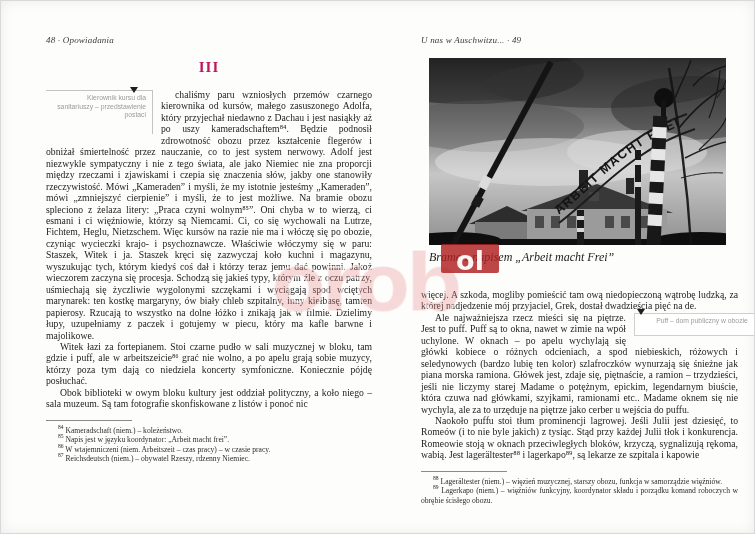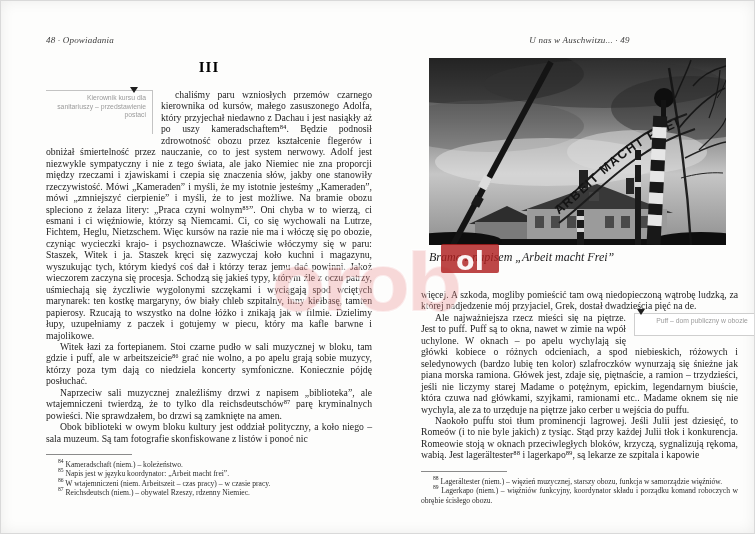--- a/index.html
+++ b/index.html
@@ -3,22 +3,22 @@
 <meta charset="utf-8">
 <style>
   html,body{margin:0;padding:0;}
   body{width:755px;height:534px;background:#e9e9e9;font-family:"Liberation Serif","DejaVu Serif",serif;}
   .scan{position:relative;width:753px;height:532px;background:#fdfdfc;border:1px solid #d9d9d9;
         box-shadow:inset 0 0 14px rgba(0,0,0,0.07);overflow:hidden;}
   .page{position:absolute;top:20px;margin-top:14px;}
   .page-left{left:45px;width:326px;}
   .page-right{left:420px;width:317px;}
   .running-head{font-style:italic;font-size:9px;color:#3b3b3b;letter-spacing:.2px;}
-  .running-head.right{text-align:center;}
-  .chapter{text-align:center;font-weight:bold;font-size:15px;color:#000000;margin-top:14px;letter-spacing:1px;}
+  .running-head.right{text-align:left;}
+  .chapter{text-align:center;font-weight:bold;font-size:15px;color:#be185d;margin-top:14px;letter-spacing:1px;}
   .body-text{font-size:9.7px;line-height:11.45px;text-align:justify;color:#1c1c1c;margin-top:13px;}
   .body-text p{margin:0;}
   p.indent{text-indent:14px;}
 
   
   .note-left{float:left;width:100px;height:40px;margin:1px 8px 1px 0;position:relative;
     border-top:1px solid #c3c3c3;border-right:1px solid #c3c3c3;padding:3px 6px 0 0;
     font-family:"Liberation Sans","DejaVu Sans",sans-serif;font-size:6.8px;line-height:8.6px;
     color:#9b9b9b;text-align:right;}
   .tri-down{position:absolute;width:0;height:0;border-left:4px solid transparent;
@@ -62,21 +62,20 @@
 
     <div class="body-text">
       <p class="indent">
         <span class="note-left">
           <span class="tri-down"></span>
           <span>Kierownik kursu dla sanitariuszy – przedstawienie postaci</span>
         </span>
         <span>chaliśmy paru wzniosłych przemów czarnego kierownika od kursów, małego zasuszonego Adolfa, który przyjechał niedawno z Dachau i jest nasiąkły aż po uszy kameradschaftem⁸⁴. Będzie podnosił zdrowotność obozu przez kształcenie flegerów i obniżał śmiertelność przez nauczanie, co to jest system nerwowy. Adolf jest niezwykle sympatyczny i nie z tego świata, ale jako Niemiec nie zna proporcji między rzeczami i zjawiskami i czepia się znaczenia słów, jakby one stanowiły rzeczywistość. Mówi „Kameraden” i myśli, że my istotnie jesteśmy „Kameraden”, mówi „zmniejszyć cierpienie” i myśli, że to jest możliwe. Na bramie obozu spleciono z żelaza litery: „Praca czyni wolnym⁸⁵”. Oni chyba w to wierzą, ci esmani i ci więźniowie, którzy są Niemcami. Ci, co się wychowali na Lutrze, Fichtem, Heglu, Nietzschem. Więc kursów na razie nie ma i włóczę się po obozie, czyniąc wycieczki krajo- i psychoznawcze. Właściwie włóczymy się w paru: Staszek, Witek i ja. Staszek kręci się zazwyczaj koło kuchni i magazynu, wyszukując tych, którym kiedyś coś dał i którzy teraz jemu dać powinni. Jakoż wieczorem zaczyna się procesja. Schodzą się jakieś typy, którym źle z oczu patrzy, uśmiechają się życzliwie wygolonymi szczękami i wyciągają spod wciętych marynarek: ten kostkę margaryny, ów biały chleb szpitalny, inny kiełbasę, tamten papierosy. Rzucają to wszystko na dolne łóżko i znikają jak w filmie. Dzielimy łupy, uzupełniamy z paczek i gotujemy w piecu, który ma kafle barwne i majolikowe.</span>
       </p>
       <p class="indent">Witek łazi za fortepianem. Stoi czarne pudło w sali muzycznej w bloku, tam gdzie i puff, ale w arbeitszeicie⁸⁶ grać nie wolno, a po apelu grają sobie muzycy, którzy poza tym dają co niedziela koncerty symfoniczne. Koniecznie pójdę posłuchać.</p>
-      <p class="indent">Naprzeciw sali muzycznej znaleźliśmy drzwi z napisem „biblioteka”, ale wtajemniczeni twierdzą, że to tylko dla reichsdeutschów⁸⁷ parę kryminalnych powieści. Nie sprawdzałem, bo drzwi są zamknięte na amen.</p>
       <p class="indent">Obok biblioteki w owym bloku kultury jest oddział polityczny, a koło niego – sala muzeum. Są tam fotografie skonfiskowane z listów i ponoć nic</p>
     </div>
 
     <div class="fn-rule"></div>
     <div class="footnotes">
       <p><sup>84</sup> <span class="fn-it">Kameradschaft</span><span> (niem.) – koleżeństwo.</span></p>
       <p><sup>85</sup> <span class="fn-it"></span><span>Napis jest w języku koordynator: „Arbeit macht frei”.</span></p>
       <p><sup>86</sup> <span class="fn-it">W wtajemniczeni</span><span> (niem. Arbeitszeit – czas pracy) – w czasie pracy.</span></p>
       <p><sup>87</sup> <span class="fn-it">Reichsdeutsch</span><span> (niem.) – obywatel Rzeszy, rdzenny Niemiec.</span></p>
     </div>

